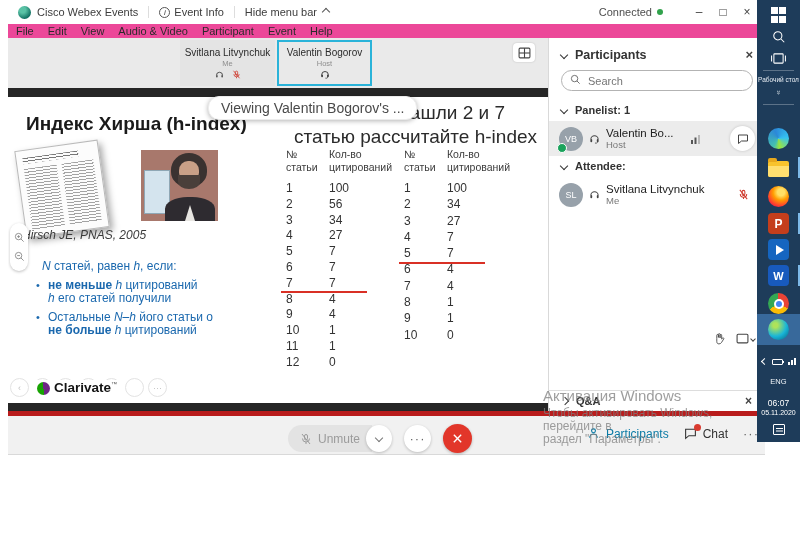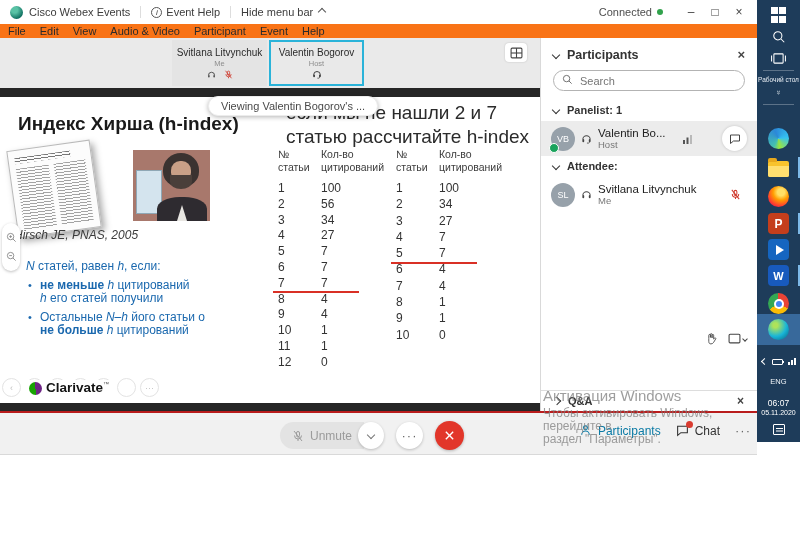--- a/index.html
+++ b/index.html
@@ -3,26 +3,26 @@
 <meta charset="utf-8">
 <style>
   *{margin:0;padding:0;box-sizing:border-box}
   html,body{width:800px;height:536px;background:#fff;font-family:"Liberation Sans",sans-serif;overflow:hidden;position:relative}
   .it{font-style:italic}.bd{font-weight:bold}
   .cv{display:inline-block;width:6px;height:6px;border-left:1.5px solid currentColor;border-bottom:1.5px solid currentColor}
   .cv.down{transform:rotate(-45deg)}.cv.right{transform:rotate(-135deg)}.cv.left{transform:rotate(45deg)}.cv.up{transform:rotate(135deg)}
   svg{display:block}
 
   
-  .window{position:absolute;left:0;top:0;width:757px;height:455px;background:#f97316;border-bottom:1px solid #d9d9d9}
+  .window{position:absolute;left:8px;top:0;width:757px;height:455px;background:#ec4899;border-bottom:1px solid #d9d9d9}
   .titlebar{height:24px;display:flex;align-items:center;padding:0 6px;font-size:11px;color:#3c3c3c;background:#fff}
   .wbx-logo{width:13px;height:13px;border-radius:50%;background:radial-gradient(circle at 35% 30%,#59c2a5 25%,#0b6b5d 75%);margin:0 6px 0 4px}
   .tb-sep{width:1px;height:12px;background:#ddd;margin:0 10px}
   .info-i{width:11px;height:11px;border:1px solid #555;border-radius:50%;font-size:8px;line-height:9px;text-align:center;margin-right:4px;font-style:italic}
-  .tb-right{margin-left:auto;display:flex;align-items:center;gap:8px}
+  .tb-right{margin-left:auto;display:flex;align-items:center;gap:16px}
   .conn{display:flex;align-items:center;gap:5px;color:#4d4d4d}
   .conn-dot{width:6px;height:6px;border-radius:50%;background:#31a24c}
   .winbtns{display:flex;margin-left:8px}
   .winbtn{width:24px;height:20px;display:flex;align-items:center;justify-content:center;color:#444;font-size:12px}
   .menubar{height:14px;display:flex;align-items:center;gap:14px;padding:0 8px;font-size:11px;color:#2b2b2b}
   .menubar span{cursor:default}
 
   
   .content{position:absolute;top:38px;left:0;right:0;bottom:43px;display:flex}
   .stage{width:540px;position:relative;background:#fff}
@@ -47,42 +47,42 @@
   .photo .poster{position:absolute;left:3px;top:20px;width:26px;height:44px;background:#d4e4ee;border:1px solid #8fa7b5}
   .photo .hair{position:absolute;left:30px;top:3px;width:36px;height:34px;background:#3a3230;border-radius:50% 50% 45% 45%}
   .photo .face{position:absolute;left:38px;top:11px;width:20px;height:21px;background:#c9a087;border-radius:45%}
   .photo .beard{position:absolute;left:37px;top:25px;width:22px;height:14px;background:#4a3f3a;border-radius:0 0 50% 50%}
   .photo .body{position:absolute;left:24px;bottom:-2px;width:50px;height:26px;background:#2e2b30;border-radius:45% 45% 0 0}
   .photo .shirt{position:absolute;left:44px;bottom:0;width:10px;height:16px;background:#e8e6e2;clip-path:polygon(50% 0,0 100%,100% 100%)}
   .cite{position:absolute;left:14px;top:131px;font-style:italic;font-size:12px;color:#3a3a3a}
   .bullets{position:absolute;left:7px;top:163px;width:262px;font-size:12px;line-height:13.5px;color:#1a68ae}
   .bullets .dot{width:15px;flex:none;font-size:11px}
   .brow{display:flex}
-  .b-ind{margin-left:4px}
+  .b-ind{margin-left:12px}
   .sub{display:flex;margin-top:5px}
   .sub .dot{margin-left:21px;width:12px}
   .sub .bd,.bullets .bd{color:#1a68ae}
   .stable{position:absolute;top:51px;width:112px;color:#333}
   .stable.t0{left:278px}.stable.t1{left:396px}
   .thead{display:flex;height:30px;margin-bottom:3px}
   .th{white-space:pre-line;font-size:10.5px;line-height:13px;color:#3d3d3d}
   .th.n,.td.n{width:43px;flex:none}
   .tbody{position:relative}
   .tr{display:flex;font-size:12px}
   .redline{position:absolute;left:-5px;width:86px;height:2px;background:#d93025}
   .zoompill{position:absolute;left:2px;top:126px;width:18px;height:48px;background:#fff;border-radius:9px;box-shadow:0 1px 3px rgba(0,0,0,.25);display:flex;flex-direction:column;align-items:center;justify-content:space-evenly;color:#8a8a8a}
   .ghostrow{position:absolute;left:2px;top:281px;display:flex;gap:4px}
   .ghost{width:19px;height:19px;border-radius:50%;background:rgba(255,255,255,.9);border:1px solid #e3e3e3;color:#c2c2c2;font-size:9px;display:flex;align-items:center;justify-content:center}
   .clariv{position:absolute;left:24px;top:283px;display:flex;align-items:flex-start;background:#fff;padding:0 5px;height:17px}
   .clariv .cmark{width:13px;height:13px;border-radius:50%;background:conic-gradient(#6e2585 0 50%,#18a303 50% 100%);margin:2px 4px 0 0}
   .clariv .ctext{font-size:13.5px;font-weight:bold;color:#141414}
   .clariv .tm{font-size:6px;color:#555;margin-top:1px}
 
   
-  .tooltip{position:absolute;left:208px;top:96px;background:#fff;border:1px solid #ececec;border-radius:11px;box-shadow:0 1px 5px rgba(0,0,0,.3);padding:3px 12px;font-size:11px;color:#4a4a4a;z-index:40}
+  .tooltip{position:absolute;left:208px;top:96px;background:#fff;border:1px solid #ececec;border-radius:11px;box-shadow:0 1px 5px rgba(0,0,0,.3);padding:3px 12px;font-size:14px;color:#4a4a4a;z-index:40}
   .watermark{position:absolute;left:543px;top:387px;width:212px;color:rgba(125,125,125,.75);z-index:50;pointer-events:none}
   .watermark .w1{font-size:15px}
   .watermark .w2{font-size:12px;line-height:13px;margin-top:3px}
 
   
   .panel{flex:1;border-left:1px solid #d9d9d9;background:#fff;position:relative;color:#2b2b2b}
   .p-hdr{display:flex;align-items:center;padding:9px 12px 7px 12px;font-size:12.5px;font-weight:bold;gap:8px;color:#333}
   .p-x{margin-left:auto;font-size:13px;color:#444}
   .p-search{margin:1px 12px 9px 12px;position:relative}
   .p-search input{width:100%;height:21px;border:1px solid #b3b3b3;border-radius:11px;padding:0 8px 0 26px;font-size:11px;color:#555;outline:none;background:#fff;font-family:"Liberation Sans",sans-serif}
@@ -96,21 +96,21 @@
   .p-nm .n1{font-size:11.5px;color:#222}
   .p-nm .n2{font-size:9.5px;color:#777}
   .sigbars{margin-left:10px}
   .chatcirc{margin-left:auto;width:25px;height:25px;border-radius:50%;background:#fff;box-shadow:0 0 3px rgba(0,0,0,.18);display:flex;align-items:center;justify-content:center;color:#444}
   .micred{margin-left:auto;color:#cf3a2d;margin-right:6px}
   .p-footicons{position:absolute;right:10px;bottom:66px;display:flex;gap:10px;align-items:center;color:#444}
   .p-qa{position:absolute;left:0;right:0;bottom:0;height:21px;border-top:1px solid #ddd;display:flex;align-items:center;gap:8px;padding:0 13px;font-size:11px;font-weight:bold;color:#333;background:#fff}
   .p-qa .p-x{font-size:12px}
 
   
-  .footer{position:absolute;left:0;bottom:0;width:757px;height:43px;background:#f1f1f1;border-top:2px solid #b91c1c}
+  .footer{position:absolute;left:0;bottom:0;width:757px;height:43px;background:#f1f1f1;border-top:5px solid #b91c1c}
   .ctr{position:absolute;left:280px;top:8px;display:flex;align-items:center}
   .pill{height:27px;display:flex;align-items:center;gap:6px;background:#e3e3e3;color:#9b9b9b;font-size:12px;padding:0 12px}
   .pill.l{border-radius:14px 0 0 14px}
   .pill.r{border-radius:14px;margin-left:20px}
   .splitc{width:26px;height:27px;border-radius:50%;background:#fff;box-shadow:0 1px 3px rgba(0,0,0,.22);display:flex;align-items:center;justify-content:center;color:#777;margin-left:-6px}
   .circ{width:27px;height:27px;border-radius:50%;background:#fff;box-shadow:0 1px 3px rgba(0,0,0,.22);display:flex;align-items:center;justify-content:center;color:#666;font-size:13px;letter-spacing:1px;margin-left:12px}
   .leave{width:29px;height:29px;border-radius:50%;background:#e2362a;display:flex;align-items:center;justify-content:center;margin-left:12px;box-shadow:0 1px 3px rgba(0,0,0,.25)}
   .rgt{position:absolute;right:6px;top:10px;display:flex;align-items:center;gap:15px}
   .fbtn{display:flex;align-items:center;gap:6px;font-size:12px}
   .fbtn.parts{color:#0a7aa5}
@@ -157,21 +157,21 @@
 </head>
 <body>
 
 <div class="window">
 
   <div class="titlebar">
     <span class="wbx-logo"></span>
     <span>Cisco Webex Events</span>
     <span class="tb-sep"></span>
     <span class="info-i">i</span>
-    <span>Event Help</span>
+    <span>Event Info</span>
     <span class="tb-sep"></span>
     <span>Hide menu bar</span>
     <span class="cv up" style="margin-left:6px;color:#555"></span>
     <div class="tb-right">
       <span class="conn">
         <span>Connected</span>
         <span class="conn-dot"></span>
       </span>
       <span class="winbtns">
         <span class="winbtn">–</span>

